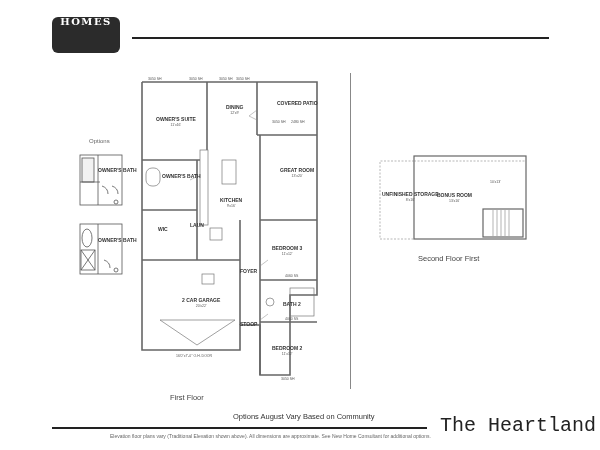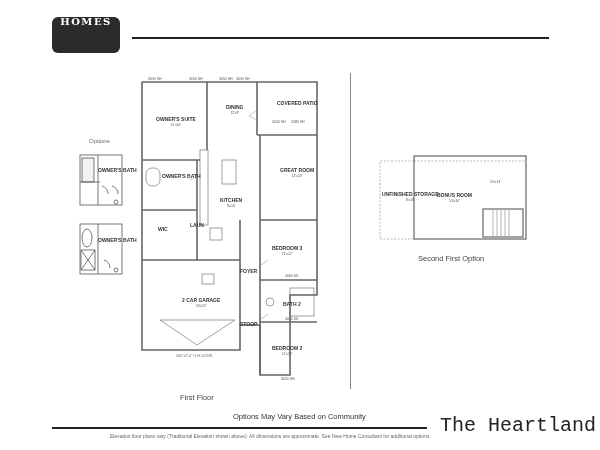--- a/index.html
+++ b/index.html
@@ -122,21 +122,21 @@
 <div class="abs tiny" style="left:189px;top:77px;">3050 SH</div>
 <div class="abs tiny" style="left:219px;top:77px;">3050 SH</div>
 <div class="abs tiny" style="left:236px;top:77px;">3050 SH</div>
 <div class="abs tiny" style="left:272px;top:120px;">3050 SH</div>
 <div class="abs tiny" style="left:291px;top:120px;">2480 SH</div>
 <div class="abs tiny" style="left:285px;top:274px;">4060 SS</div>
 <div class="abs tiny" style="left:285px;top:317px;">4060 SS</div>
 <div class="abs tiny" style="left:281px;top:377px;">3050 SH</div>
 <div class="abs tiny" style="left:176px;top:354px;">16'0"x7'-0" O.H. DOOR</div>
 
-<div class="abs caption" style="left:180px;top:393px;">First Floor</div>
+<div class="abs caption" style="left:170px;top:393px;">First Floor</div>
 
 <div class="abs divider"></div>
 
 <svg style="left:378px;top:154px;" width="152" height="90" viewBox="0 0 152 90">
   <g fill="none" stroke="#666" stroke-width="1.2">
     <rect x="36" y="2" width="112" height="83"></rect>
     <rect x="105" y="55" width="40" height="28"></rect>
   </g>
   <g fill="none" stroke="#888" stroke-width="0.6" stroke-dasharray="2,1.5">
     <polyline points="36,7 2,7 2,85 36,85"></polyline>
@@ -146,18 +146,18 @@
     <line x1="115" y1="56" x2="115" y2="82"></line>
       <line x1="119" y1="56" x2="119" y2="82"></line>
     <line x1="123" y1="56" x2="123" y2="82"></line>
       <line x1="127" y1="56" x2="127" y2="82"></line>
     <line x1="131" y1="56" x2="131" y2="82"></line>
   </g>
 </svg>
 <div class="abs room-label" style="left:382px;top:191px;"><span>UNFINISHED STORAGE</span><span class="room-dim">8'x16'</span></div>
 <div class="abs room-label" style="left:437px;top:192px;"><span>BONUS ROOM</span><span class="room-dim">13'x16'</span></div>
 <div class="abs tiny" style="left:490px;top:180px;">10'x13'</div>
-<div class="abs caption" style="left:418px;top:254px;">Second First Option</div>
+<div class="abs caption" style="left:418px;top:254px;">Second Floor First</div>
 
-<div class="abs options-note" style="left:233px;top:412px;">Options May Vary Based on Community</div>
+<div class="abs options-note" style="left:233px;top:412px;">Options August Vary Based on Community</div>
 <div class="abs botline"></div>
 <div class="abs title" style="left:440px;top:414px;">The Heartland</div>
 <div class="abs disclaimer" style="left:110px;top:433px;">Elevation floor plans vary (Traditional Elevation shown above). All dimensions are approximate. See New Home Consultant for additional options.</div>
 
 </body></html>

